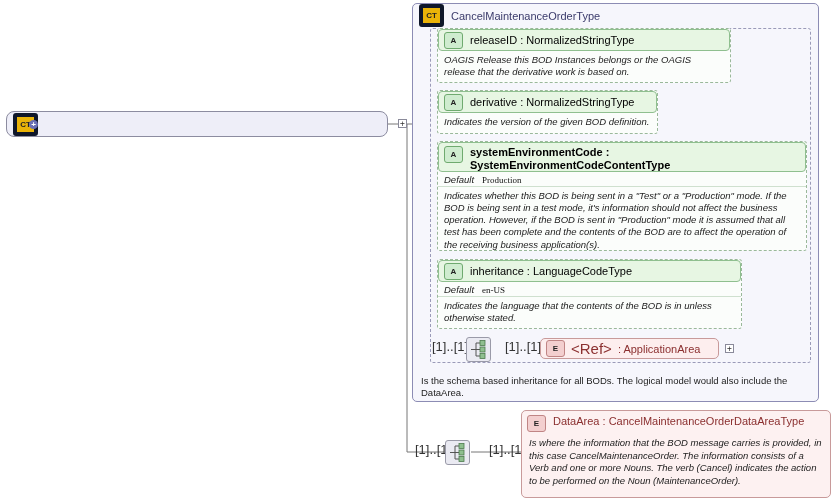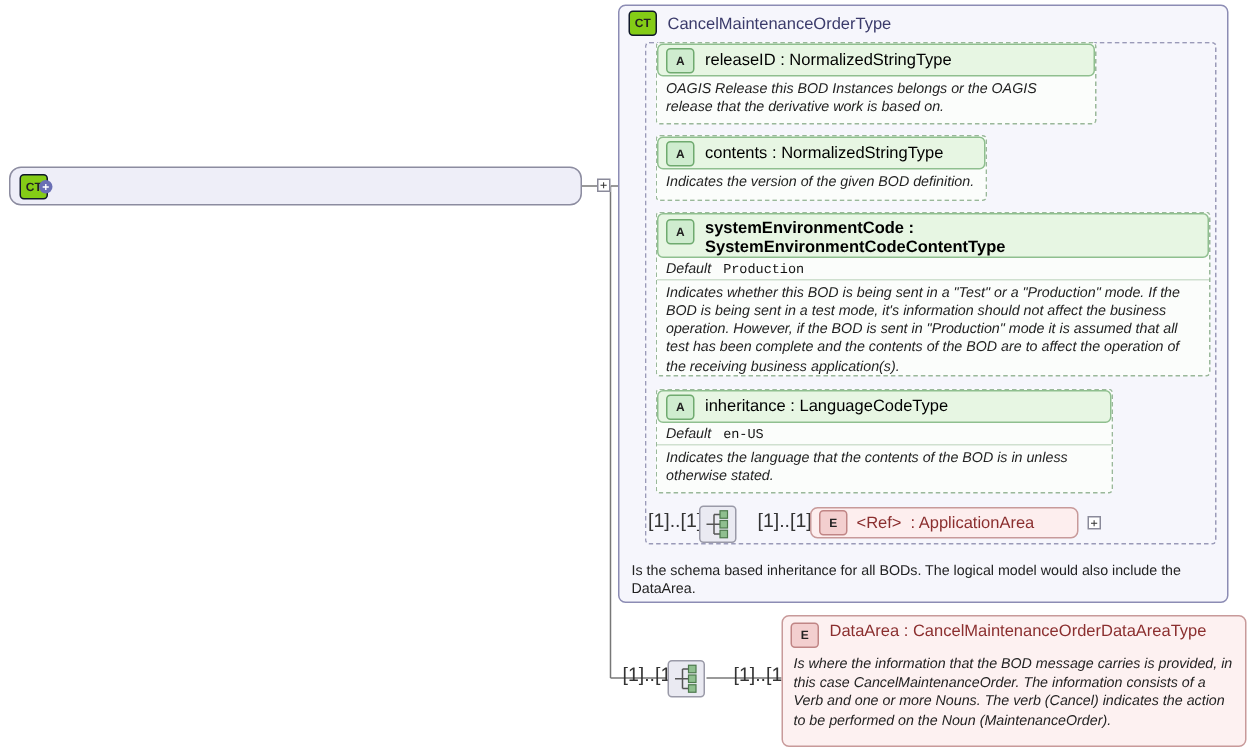--- a/index.html
+++ b/index.html
@@ -37,21 +37,21 @@
     border-radius: 3px;
     display: inline-flex;
     align-items: center;
     justify-content: center;
     font-size: 8px;
     font-weight: bold;
     letter-spacing: 0;
     color: #222;
     flex: 0 0 auto;
   }
-  .badge-ct { background: #84cc16; border: 1px solid #0f172a; }
+  .badge-ct { background: #eab308; border: 4px solid #0f172a; }
   .badge-a  { background: #cfeccf; border: 1px solid #6faa6f; }
   .badge-e  { background: #f3cfcf; border: 1px solid #c08585; }
 
   .node-label {
     font-size: 11px;
     white-space: nowrap;
   }
 
   
   #root-node {
@@ -129,21 +129,21 @@
   }
   .attr-default {
     display: flex;
     align-items: center;
     gap: 8px;
     font-size: 9.5px;
     padding: 2px 6px 1px 6px;
   }
   .attr-default .dlabel { font-style: italic; color: #222; }
   .attr-default .dval {
-    font-family: Liberation Mono, monospace;
+    font-family: Liberation Serif, serif;
     font-size: 9px;
     color: #111;
   }
   .sep-line {
     height: 1px;
     background: #cfe0cf;
     margin: 0 0 0 0;
   }
 
   
@@ -151,21 +151,21 @@
     border: 1px solid #c89a9a;
     background: #fdeeee;
     border-radius: 5px;
     display: flex;
     align-items: center;
     gap: 6px;
     padding: 0 7px 0 5px;
     height: 21px;
     box-sizing: border-box;
   }
-  .elem-box .ref-tag { font-size: 11px; color: #8b2f2f; }
+  .elem-box .ref-tag { font-size: 15px; color: #8b2f2f; }
   .elem-box .node-label { color: #8b2f2f; }
 
   
   .comp-icon {
     border: 1px solid #9a9aa8;
     background: #eaeaf2;
     border-radius: 3px;
     width: 25px; height: 25px;
   }
   .comp-icon svg { display: block; }
@@ -283,21 +283,21 @@
       <span class="node-label">releaseID : NormalizedStringType</span>
     </div>
     <div class="attr-desc">OAGIS Release this BOD Instances belongs or the OAGIS release that the derivative work is based on.</div>
   </div>
 
   <div class="abs attr-block" style="left:437px; top:90px; width:221px; height:44px;">
     <div class="attr-name-box" style="width:100%;">
       <span class="badge badge-a">
         <span>A</span>
       </span>
-      <span class="node-label">contents : NormalizedStringType</span>
+      <span class="node-label">derivative : NormalizedStringType</span>
     </div>
     <div class="attr-desc">Indicates the version of the given BOD definition.</div>
   </div>
 
   <div class="abs attr-block" style="left:437px; top:141px; width:370px; height:110px;">
     <div class="attr-name-box" style="width:100%; height:30px; align-items:flex-start; padding-top:3px;">
       <span class="badge badge-a">
         <span>A</span>
       </span>
       <span class="node-label" style="white-space:normal; line-height:1.2;font-weight:bold;">systemEnvironmentCode : SystemEnvironmentCodeContentType</span>

